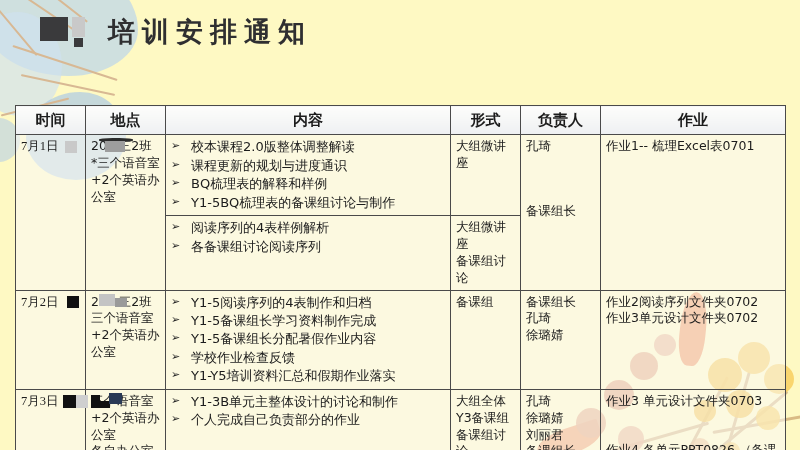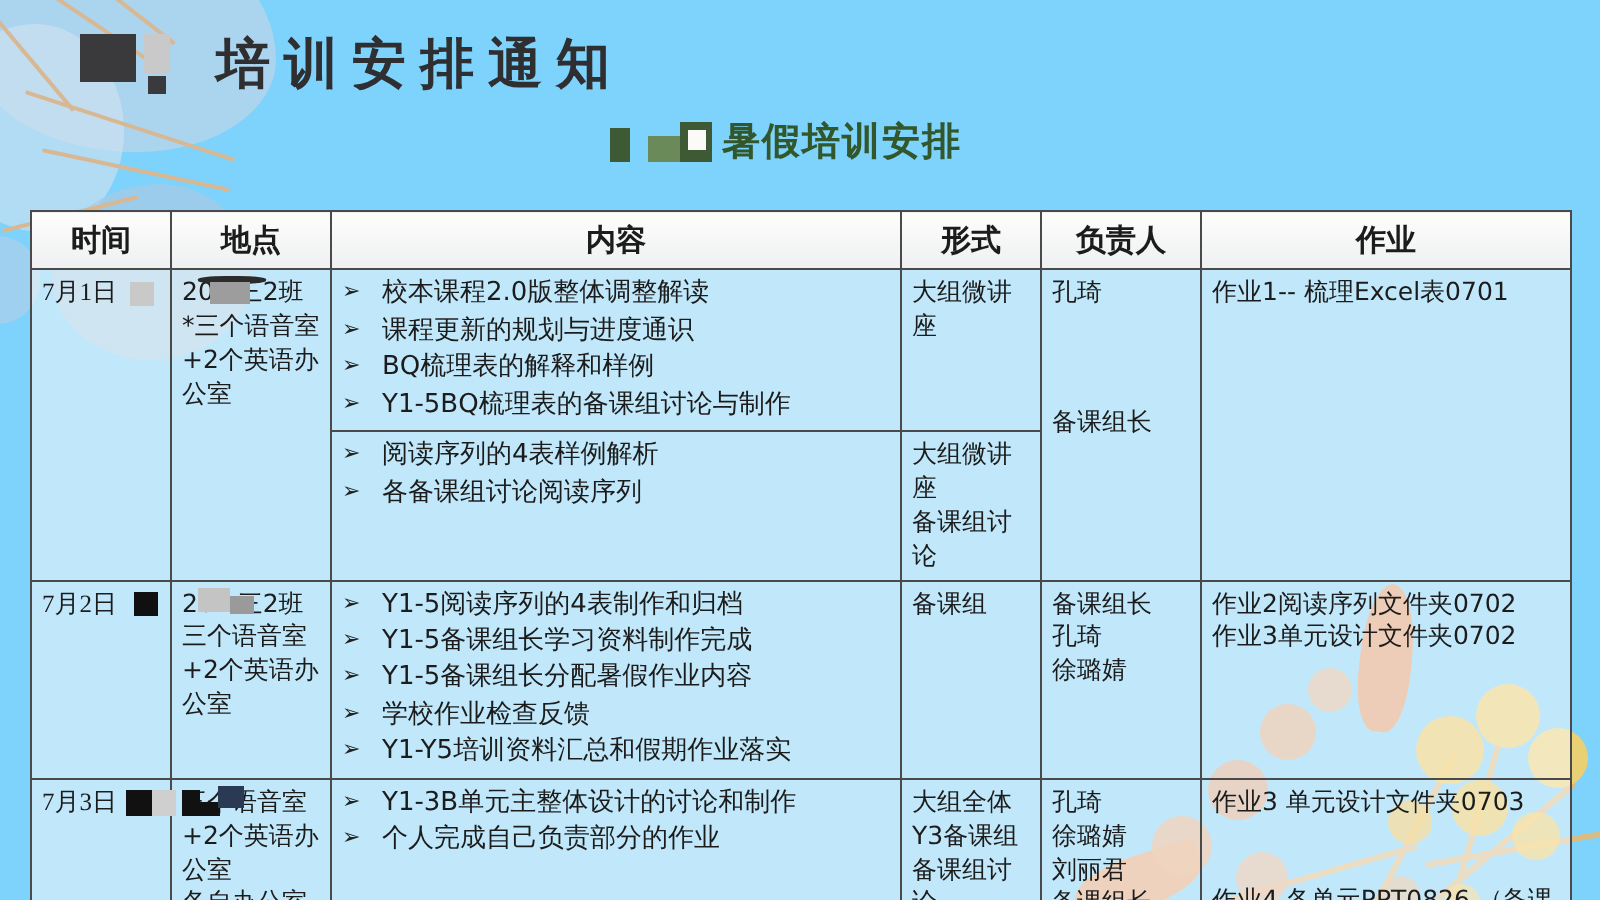--- a/index.html
+++ b/index.html
@@ -1,21 +1,21 @@
 <!DOCTYPE html>
 <html><head>
 <meta charset="utf-8">
 <style>
   html,body{margin:0;padding:0;}
   body{
     width:800px;height:450px;overflow:hidden;position:relative;
     background:#fbfaf6;
     font-family:"DejaVu Sans","Liberation Sans",sans-serif;
   }
-  .slide{position:absolute;inset:0;overflow:hidden;background:#7dd3fc;}
+  .slide{position:absolute;inset:0;overflow:hidden;background:#fef9c3;}
 
   
   .deco{position:absolute;pointer-events:none;}
   .blob{border-radius:50%;position:absolute;}
   #deco-topleft{left:-30px;top:-34px;width:210px;height:240px;}
   #deco-topleft .b1{left:18px;top:0px;width:150px;height:110px;background:#bcd6ea;opacity:.72;
      border-radius:50% 50% 46% 54%/56% 58% 42% 44%;}
   #deco-topleft .b2{left:0px;top:46px;width:92px;height:104px;background:#cfe1f0;opacity:.66;
      border-radius:52% 48% 44% 56%/48% 52% 48% 52%;}
   #deco-topleft .b3{left:56px;top:126px;width:100px;height:88px;background:#a9c9e4;opacity:.68;
@@ -115,29 +115,20 @@
 
   <div id="title-row">
     <span class="title-mark">
       <span class="m1"></span>
         <span class="m2"></span>
         <span class="m3"></span>
     </span>
     <span id="page-title">培训安排通知</span>
   </div>
 
-  <div id="subtitle-row">
-    <span class="sub-mark">
-      <span class="s1"></span>
-        <span class="s2"></span>
-        <span class="s3"></span>
-        <span class="s4"></span>
-    </span>
-    <span id="subtitle-text">暑假培训安排</span>
-  </div>
 
   <table id="schedule-table">
     <colgroup>
       <col style="width:70px">
         <col style="width:80px">
         <col style="width:285px">
       <col style="width:70px">
         <col style="width:80px">
         <col style="width:185px">
     </colgroup>

